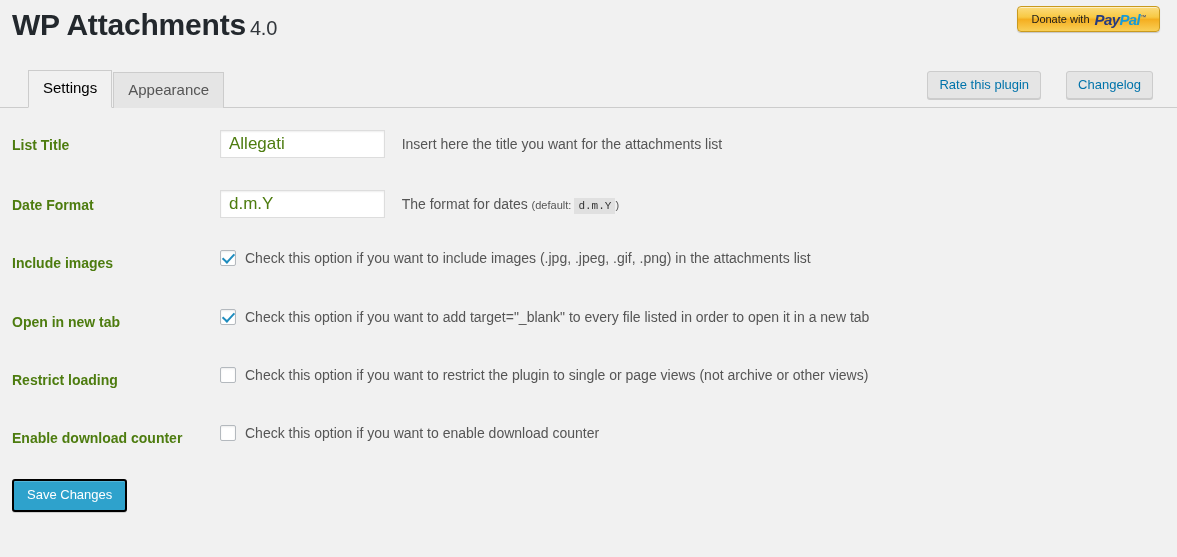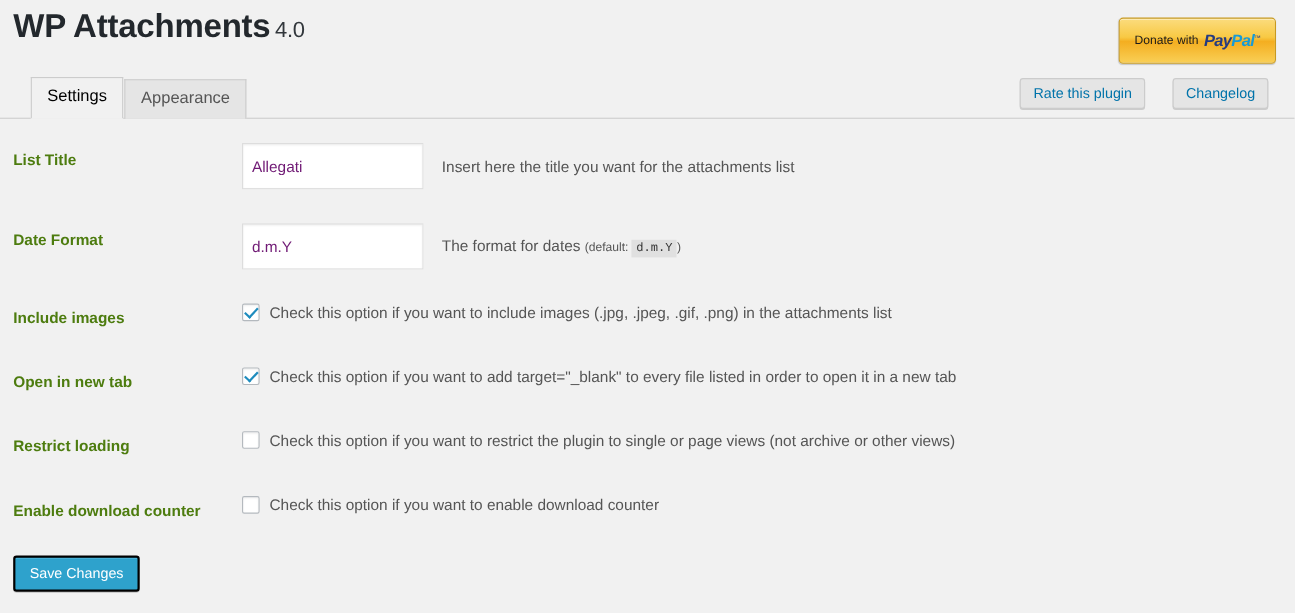--- a/index.html
+++ b/index.html
@@ -37,23 +37,23 @@
     font-size: 20px;
     font-weight: normal;
     color: #32373c;
     margin-left: 4px;
   }
 
   
   .paypal-btn {
     position: absolute;
     right: 17px;
-    top: 16px;
+    top: 6px;
     width: 143px;
-    height: 42px;
+    height: 26px;
     border-radius: 4px;
     border: 1px solid #c99a1e;
     background: linear-gradient(to bottom, #fbdc7e 0%, #f8c944 42%, #f4ae20 52%, #f9cf56 100%);
     box-shadow: 0 1px 1px rgba(0,0,0,0.18), inset 0 1px 0 rgba(255,255,255,0.55);
     display: flex;
     align-items: center;
     justify-content: center;
     cursor: pointer;
     overflow: hidden;
   }
@@ -159,25 +159,25 @@
   }
   .form-table td {
     padding: 15px 10px;
     line-height: 1.3;
   }
   .row-text th { padding-top: 22px; }
   .row-text td { padding-top: 16px; }
 
   .txt-input {
     width: 165px;
-    height: 42px;
+    height: 28px;
     padding: 3px 8px;
-    font-size: 14px;
+    font-size: 17px;
     font-family: "Liberation Sans", sans-serif;
-    color: #701a75;
+    color: #4d7c0f;
     border: 1px solid #ddd;
     background: #fff;
     box-shadow: inset 0 1px 2px rgba(0,0,0,0.07);
     border-radius: 0;
     outline: none;
     vertical-align: middle;
   }
   .field-desc {
     display: inline-block;
     margin-left: 13px;

